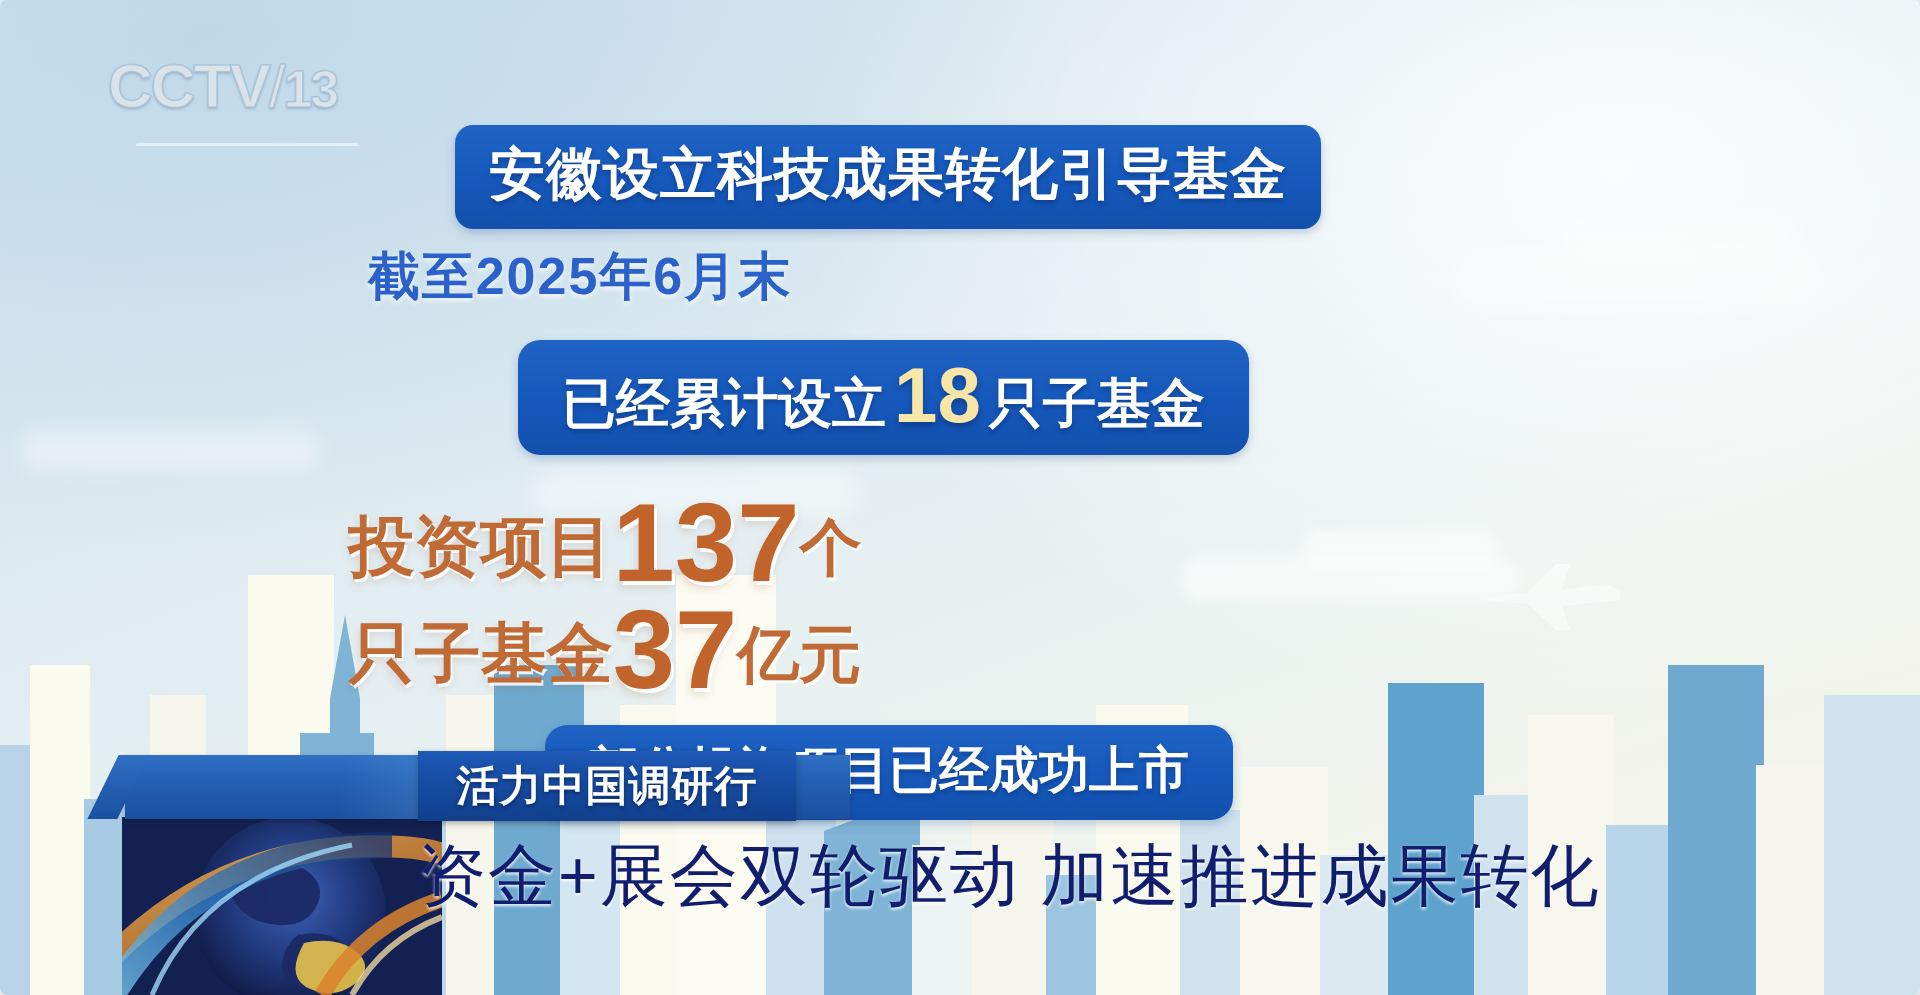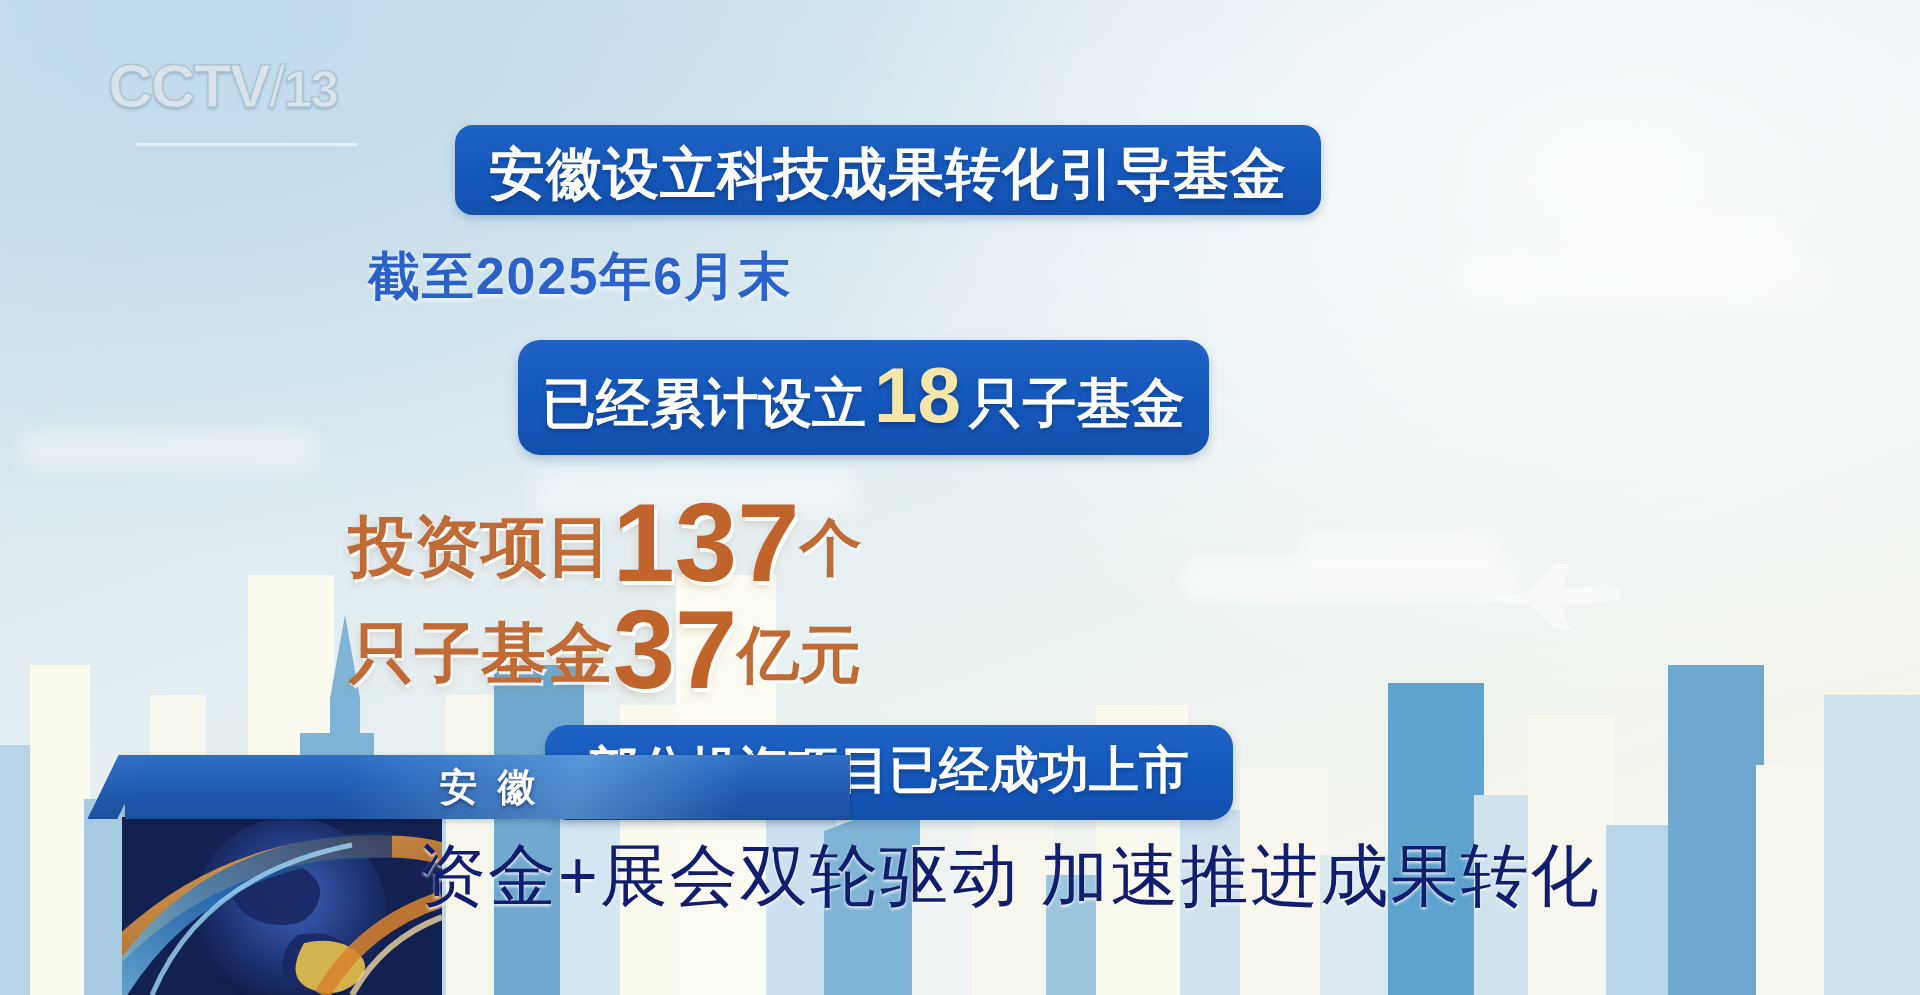--- a/index.html
+++ b/index.html
@@ -4,21 +4,21 @@
 <style>
   * { margin:0; padding:0; box-sizing:border-box; }
   html,body { width:1920px; height:995px; overflow:hidden; }
   body {
     font-family:"Liberation Sans","DejaVu Sans",sans-serif;
     background:#dfeaf0;
     position:relative;
   }
 
   
-  #stage { position:absolute; inset:0; overflow:hidden; }
+  #stage { position:absolute; inset:0; overflow:hidden;border-radius:7px; }
 
   .sky {
     position:absolute; inset:0;
     background:
       linear-gradient(160deg, #cfe2ee 0%, #d8e7ef 22%, #e3eef2 45%, #eaf2f0 62%, #f2f4ec 80%, #f7f5e8 100%);
   }
   .sky-glow {
     position:absolute; right:-5%; top:-10%; width:70%; height:90%;
     background:radial-gradient(ellipse at 70% 30%, rgba(255,255,255,.85) 0%, rgba(255,255,255,0) 62%);
   }
@@ -59,42 +59,42 @@
   .logo-rule { position:absolute; left:28px; top:88px; width:222px; height:3px;
                background:rgba(255,255,255,.55); border-radius:2px; }
 
   
   .gfx { position:absolute; left:0; top:0; width:1400px; }
 
   .pill {
     display:inline-block; position:relative;
     background:linear-gradient(180deg,#1f63c4 0%,#1558bb 55%,#1350ad 100%);
     border-radius:16px;
-    padding:12px 34px 2px;
+    padding:12px 34px 16px;
     box-shadow:0 4px 10px rgba(40,80,140,.25);
   }
   .pill-title {
     position:absolute; left:455px; top:125px;
     border-radius:18px;
   }
   .pill-title .t {
     font-size:56px; font-weight:bold; color:#ffffff; letter-spacing:1px;
     text-shadow:0 3px 5px rgba(0,30,80,.35);
     white-space:nowrap;
   }
 
   .date-line {
     position:absolute; left:0; top:242px; width:1160px; text-align:center;
     font-size:52px; font-weight:bold; color:#2a62c9; letter-spacing:2px;
     text-shadow:0 3px 5px rgba(255,255,255,.7);
   }
 
   .pill-sub {
     position:absolute; left:518px; top:340px; border-radius:22px;
-    padding:10px 24px 14px;
+    padding:10px 44px 14px;
     text-align:right;
   }
   .pill-sub .t { font-size:54px; font-weight:bold; color:#fff; white-space:nowrap;
                  text-shadow:0 3px 5px rgba(0,30,80,.35); }
   .pill-sub .num {
     font-size:78px; color:#f7e6a8; padding:0 8px;
     text-shadow:0 4px 6px rgba(0,30,80,.4);
   }
 
   .big-line { position:absolute; width:1210px; text-align:center; white-space:nowrap; }
@@ -295,19 +295,22 @@
         <path d="M200 178 q40 -70 120 -96" stroke="#d9822b" stroke-width="16" fill="none" opacity="0.85"></path>
         <path d="M230 178 q30 -55 90 -78" stroke="#f0d7a0" stroke-width="6" fill="none" opacity="0.8"></path>
       </svg>
     </div>
 
     <div class="lt-bar">
       <div class="sheen"></div>
       <div class="lt-region">安徽</div>
     </div>
 
+    <div class="lt-prog">
+      <span>活力中国调研行</span>
+    </div>
 
     <div class="lt-headline">
       <span class="hl">资金+展会双轮驱动 加速推进成果转化</span>
     </div>
   </div>
 
 </div>
 
 </body></html>

